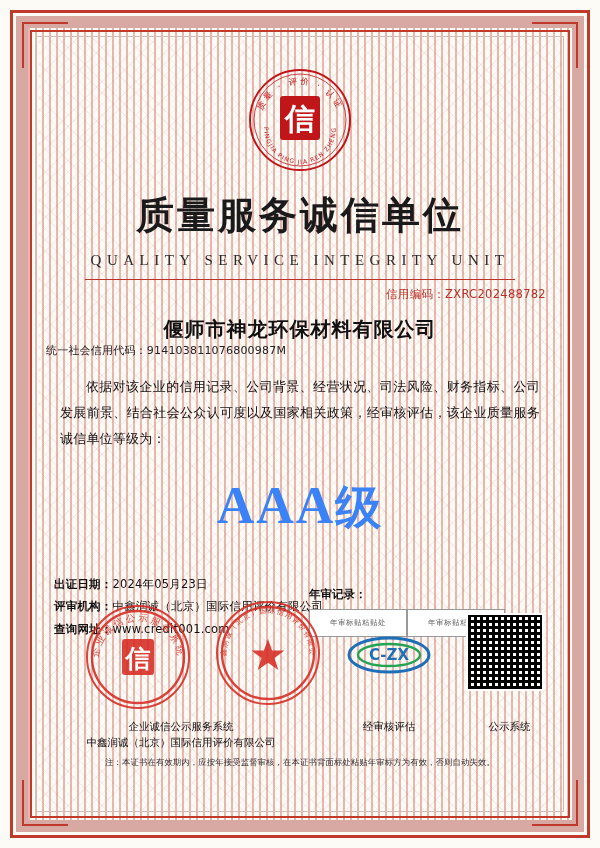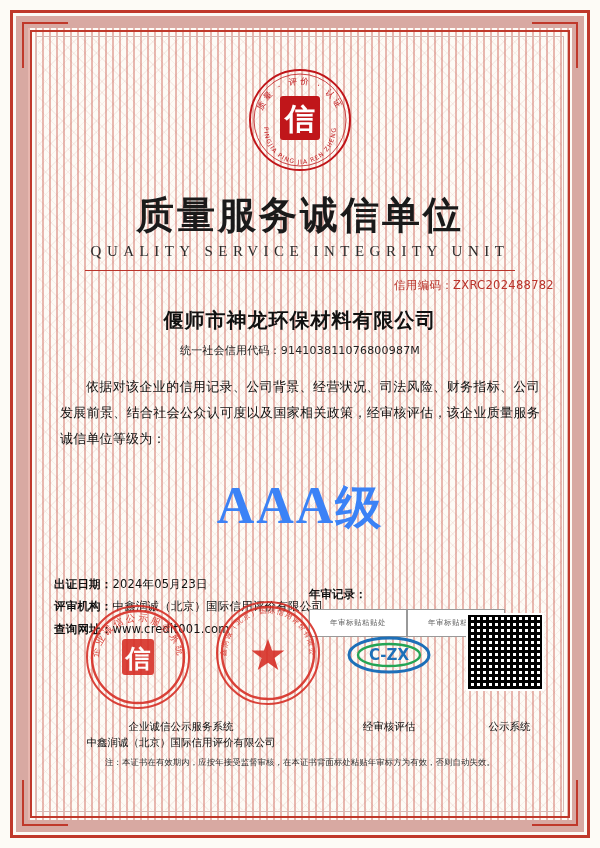--- a/index.html
+++ b/index.html
@@ -98,53 +98,53 @@
     color: #1a1a1a;
     letter-spacing: 3px;
     margin-top: 16px;
     font-family: "DejaVu Sans", "Liberation Sans", sans-serif;
   }
   .title-en {
     text-align: center;
     font-size: 15px;
     color: #2b2b2b;
     letter-spacing: 5.5px;
-    margin-top: 2px;
+    margin-top: 11px;
     font-family: "Liberation Serif", "DejaVu Serif", serif;
   }
   .title-rule {
     width: 430px;
     height: 1px;
     background: #b9332a;
     margin: 10px auto 0 auto;
   }
 
   
   .credit-line {
     text-align: right;
     color: #b9332a;
     font-size: 11.5px;
     margin-top: 7px;
+    padding-right: 8px;
     letter-spacing: 0.3px;
   }
 
   
   .company-name {
     text-align: center;
     font-size: 20px;
     font-weight: bold;
     color: #111;
     margin-top: 14px;
     letter-spacing: 1px;
   }
   .company-code {
-    text-align: center;
+    text-align: left;
     font-size: 11px;
     color: #222;
-    margin-top: 9px;
     letter-spacing: 0.2px;
   }
 
   
   .body-text {
     margin: 16px 14px 0 14px;
     font-size: 13px;
     line-height: 2.0;
     color: #111;
     text-align: justify;

